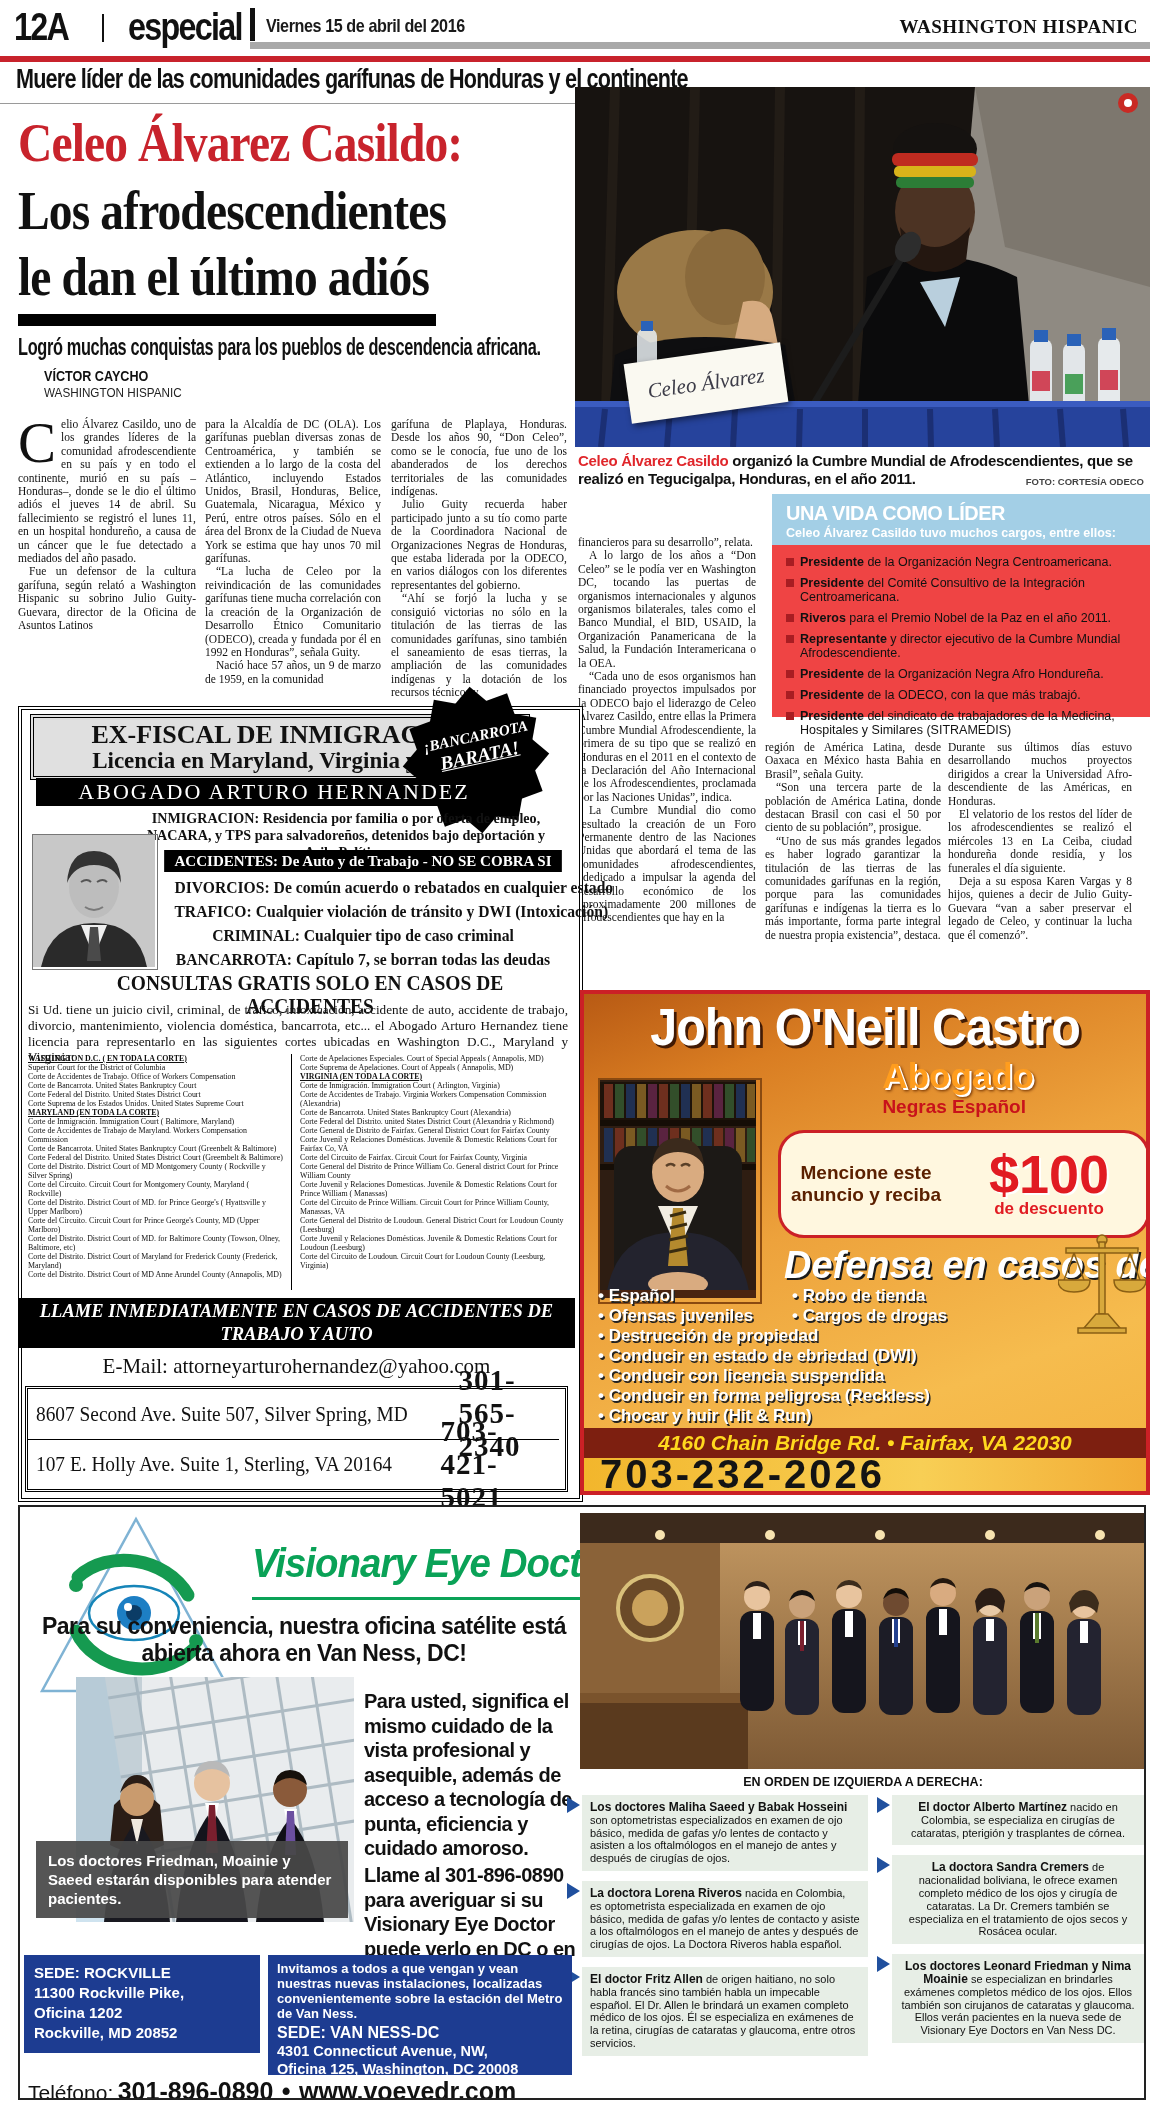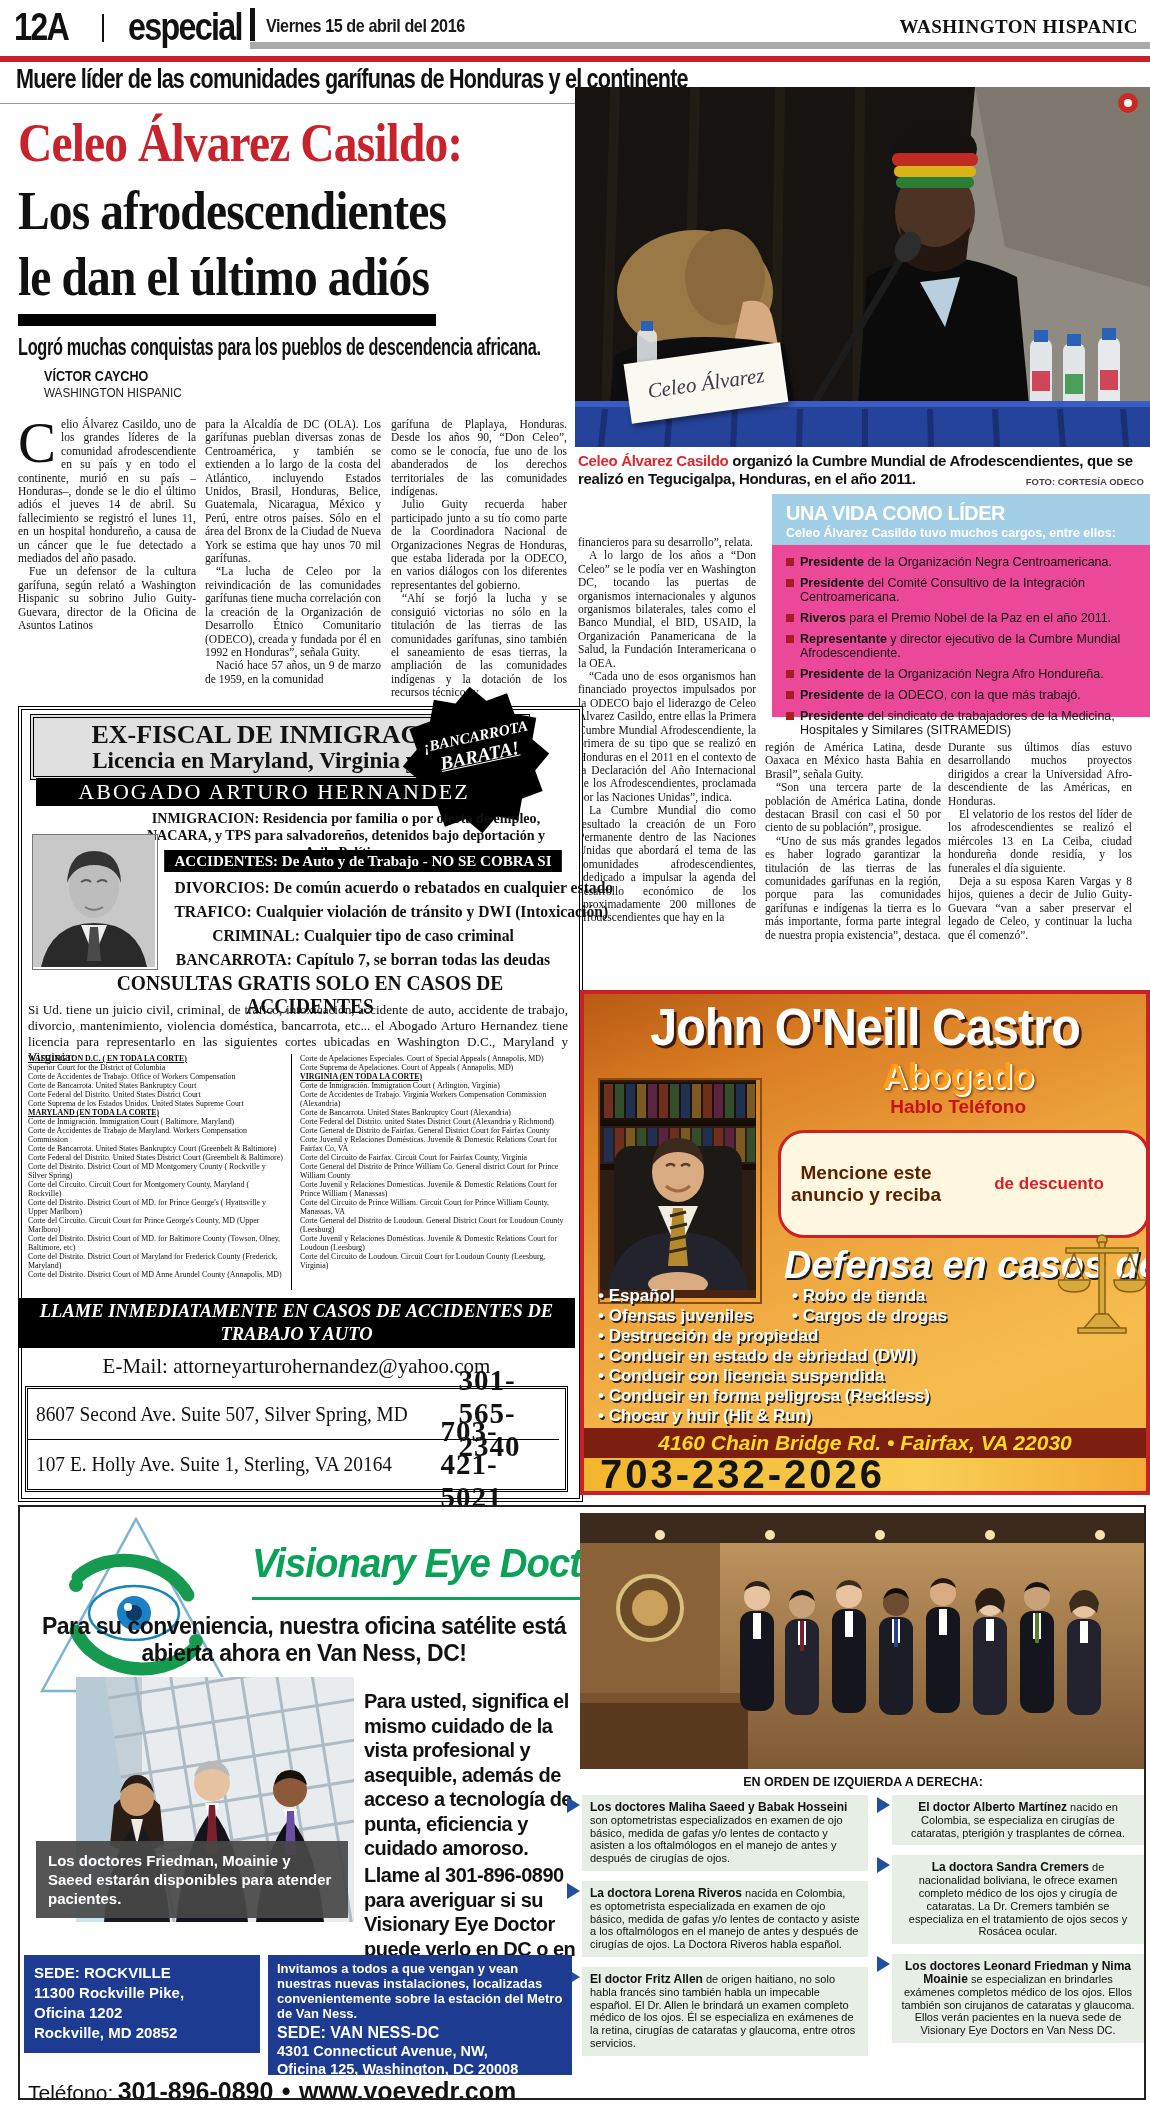--- a/index.html
+++ b/index.html
@@ -39,21 +39,21 @@
             transform:rotate(-8deg);box-shadow:2px 3px 6px rgba(0,0,0,.5);display:flex;align-items:center;justify-content:center;}
   .namecard span{font-family:"Liberation Serif",serif;font-style:italic;font-size:21px;color:#3c3c48;}
   .caption{left:578px;top:452px;width:566px;font-size:15px;font-weight:700;line-height:18px;letter-spacing:-.3px;position:absolute;}
   .caption .lead{color:#e0262b;}
   .credit{position:absolute;right:0;top:21px;font-size:9.5px;font-weight:700;color:#444;letter-spacing:0;}
   
   .lbox{left:772px;top:494px;width:378px;height:236px;}
   .lbox-hd{background:#a3cfe6;padding:7px 14px 5px;}
   .lbox-title{color:#fff;font-weight:700;font-size:21px;letter-spacing:-.5px;transform:scaleX(.95);transform-origin:left top;}
   .lbox-sub{color:#fff;font-weight:700;font-size:12.5px;margin-top:1px;}
-  .lbox-bd{background:#ec4899;padding:10px 14px 6px;height:156px;}
+  .lbox-bd{background:#ef4444;padding:10px 14px 6px;height:156px;}
   .lb-item{font-size:12.5px;line-height:14px;margin-bottom:7px;padding-left:14px;}
   .lb-item::before{content:"";display:inline-block;width:8px;height:8px;background:#a81d22;margin:0 6px 0 -14px;}
   .lb-item b{font-weight:700;}
   
   .efad{left:18px;top:706px;width:557px;height:788px;border:4px double #000;background:#fff;font-family:"Liberation Serif",serif;}
   .ef-banner{left:8px;top:4px;width:492px;height:58px;border:4px double #000;background:#e0e0e0;text-align:center;}
   .ef-b1{font-weight:700;font-size:26px;margin-top:2px;}
   .ef-b2{font-weight:700;font-size:23px;margin-top:-2px;}
   .burst{left:402px;top:-2px;width:104px;height:104px;background:#000;transform:rotate(10deg);}
   .burst::before,.burst::after{content:"";position:absolute;inset:0;background:#000;}
@@ -374,21 +374,21 @@
       <div class="ef-row ef-row2">
         <span class="ef-addr">107 E. Holly Ave. Suite 1, Sterling, VA 20164</span>
         <span class="ef-phone">703-421-5021</span>
       </div>
     </div>
   </div>
 
   <div class="abs cad">
     <div class="abs cad-title">John O'Neill Castro</div>
     <div class="abs cad-role">Abogado</div>
-    <div class="abs cad-speaks">Hablo Teléfono</div>
+    <div class="abs cad-speaks">Negras Español</div>
     <div class="abs cad-photo">
       <svg width="156" height="218" viewBox="0 0 156 218">
         <rect width="156" height="218" fill="#2e1d12"></rect>
         <g>
           <rect x="0" y="2" width="156" height="38" fill="#1d1209"></rect>
           <g>
             <rect x="4" y="4" width="9" height="34" fill="#6e2f1e"></rect>
               <rect x="15" y="4" width="9" height="34" fill="#324e2a"></rect>
             <rect x="26" y="4" width="9" height="34" fill="#203052"></rect>
               <rect x="37" y="4" width="9" height="34" fill="#7a5a22"></rect>
@@ -436,20 +436,21 @@
         <path d="M52,86 q3,-28 26,-28 q24,0 26,28 q-8,-14 -26,-14 q-17,0 -26,14 z" fill="#3b2a1c"></path>
         <path d="M66,86 q5,-4 9,0 M81,86 q5,-4 9,0" stroke="#5a4028" fill="none" stroke-width="2.5"></path>
         <path d="M66,106 q12,10 24,0" stroke="#a06a44" fill="none" stroke-width="3"></path>
         <ellipse cx="78" cy="204" rx="30" ry="12" fill="#d9ab80"></ellipse>
         <rect x="0" y="210" width="156" height="8" fill="#4a2410"></rect>
       </svg>
     </div>
     <div class="abs cad-box">
       <div class="cad-mention">Mencione este anuncio y reciba</div>
       <div class="cad-amtwrap">
+        <div class="cad-amt">$100</div>
         <div class="cad-amtlbl">de descuento</div>
       </div>
     </div>
     <div class="abs cad-def">Defensa en casos de:</div>
     <div class="abs cad-scales">
       <svg width="88" height="102" viewBox="0 0 88 102">
         <g fill="#d8a93c" stroke="#8a5f14" stroke-width="1.5">
           <circle cx="44" cy="8" r="5"></circle>
           <rect x="41" y="10" width="6" height="72"></rect>
           <rect x="8" y="16" width="72" height="5"></rect>

